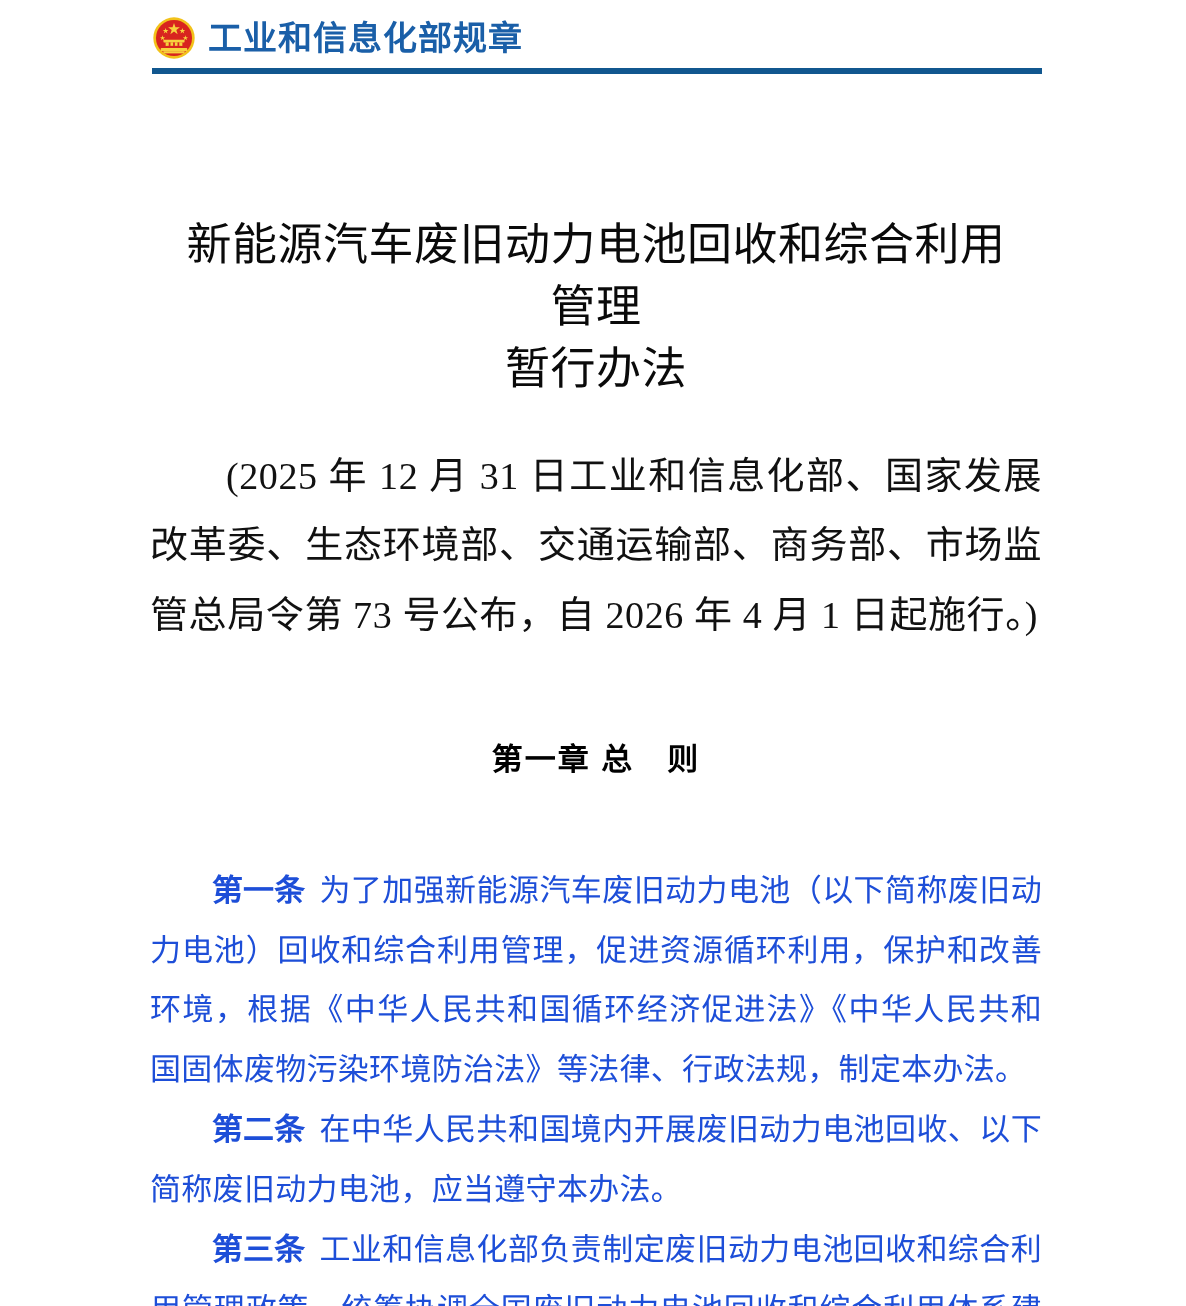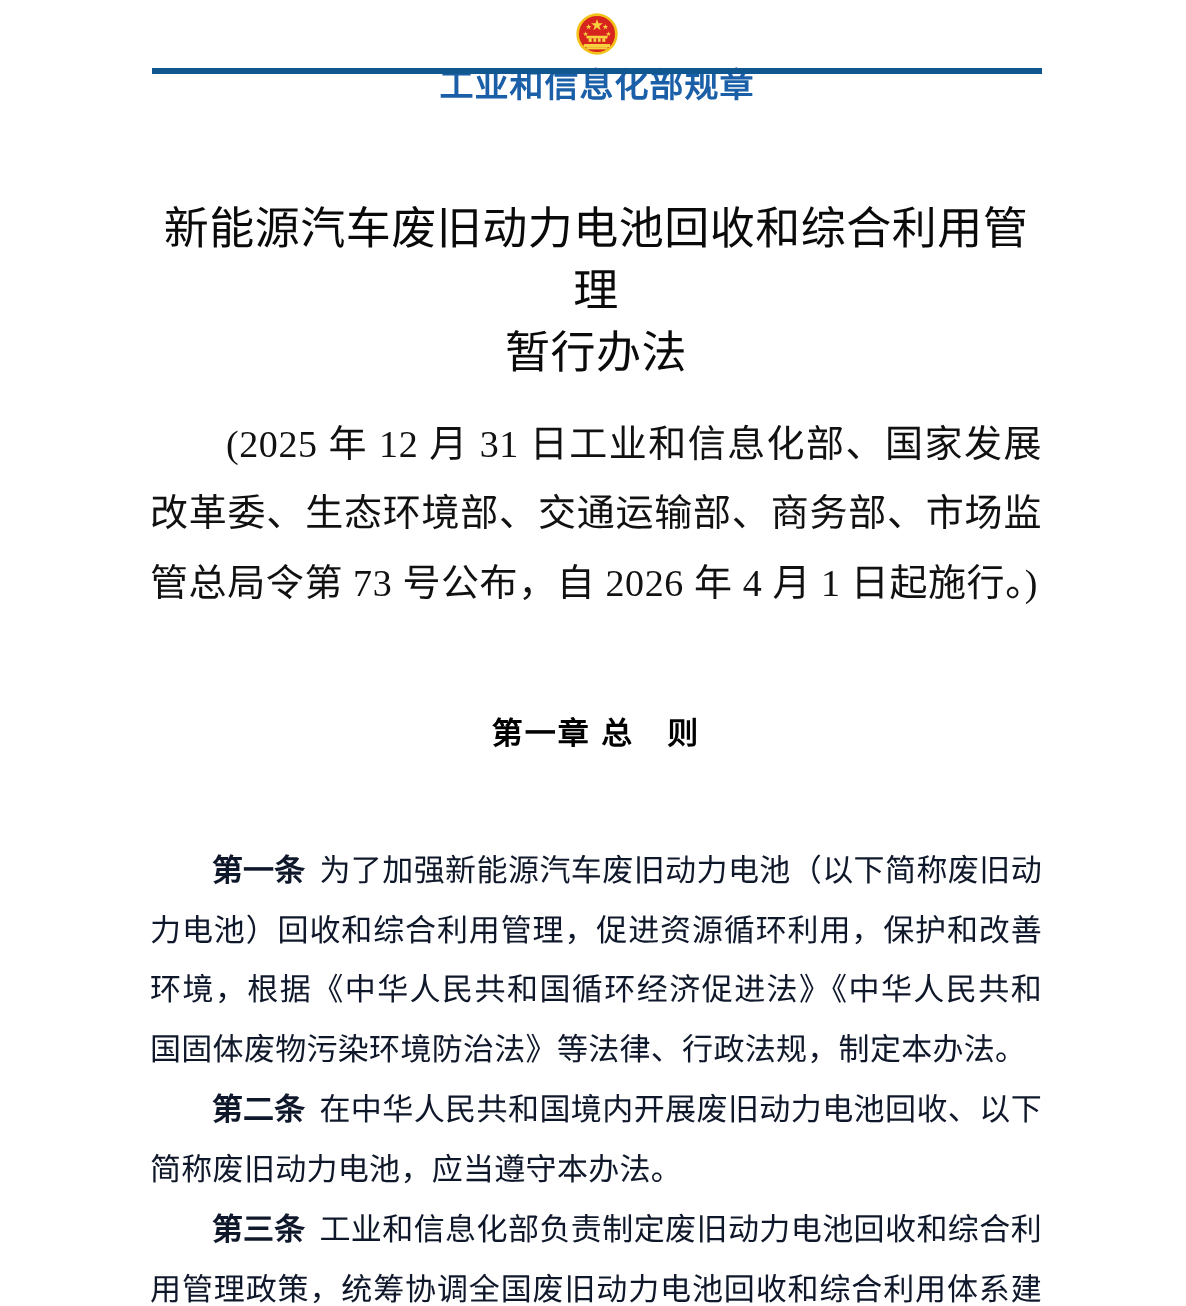--- a/index.html
+++ b/index.html
@@ -23,21 +23,20 @@
     left: 152px;
     top: 12px;
     width: 890px;
     height: 60px;
   }
   .header-row {
     display: flex;
     align-items: center;
     gap: 12px;
     height: 52px;
-    flex-direction: column;
   }
   .emblem {
     width: 44px;
     height: 44px;
     flex: 0 0 44px;
     display: block;
   }
   .header-title {
     font-family: "Liberation Sans", "DejaVu Sans", sans-serif;
     font-size: 34px;
@@ -58,21 +57,21 @@
 
   
   .page {
     position: absolute;
     left: 150px;
     top: 0;
     width: 892px;
   }
 
   .doc-title {
-    margin: 0;
+    margin: 16px;
     padding: 0;
     text-align: center;
     font-family: "Liberation Serif", "DejaVu Serif", serif;
     font-size: 45px;
     font-weight: 400;
     line-height: 1.38;
     letter-spacing: 0.5px;
     color: #0a0a0a;
   }
   .spacer-title-top { height: 198px; }
@@ -85,21 +84,21 @@
     line-height: 1.82;
     text-align: justify;
     text-justify: inter-ideograph;
     text-indent: 2em;
     letter-spacing: 0.6px;
     color: #111111;
   }
   .spacer-note-top { height: 26px; }
 
   .chapter-heading {
-    margin: 8px;
+    margin: 2px;
     padding: 0;
     text-align: center;
     font-family: "Liberation Sans", "DejaVu Sans", sans-serif;
     font-size: 31px;
     font-weight: 700;
     letter-spacing: 2px;
     color: #000000;
     white-space: pre;
   }
   .spacer-chapter-top { height: 82px; }
@@ -108,21 +107,21 @@
   .article {
     margin: 0;
     padding: 0;
     font-family: "Liberation Serif", "DejaVu Serif", serif;
     font-size: 31px;
     line-height: 1.93;
     text-align: justify;
     text-justify: inter-ideograph;
     text-indent: 2em;
     letter-spacing: 0.3px;
-    color: #0f172a;
+    color: #1d4ed8;
   }
   .article-num {
     font-family: "Liberation Sans", "DejaVu Sans", sans-serif;
     font-weight: 700;
     letter-spacing: 0;
   }
   .article-gap { display: inline-block; width: 0.45em; }
 </style>
 </head>
 <body>

